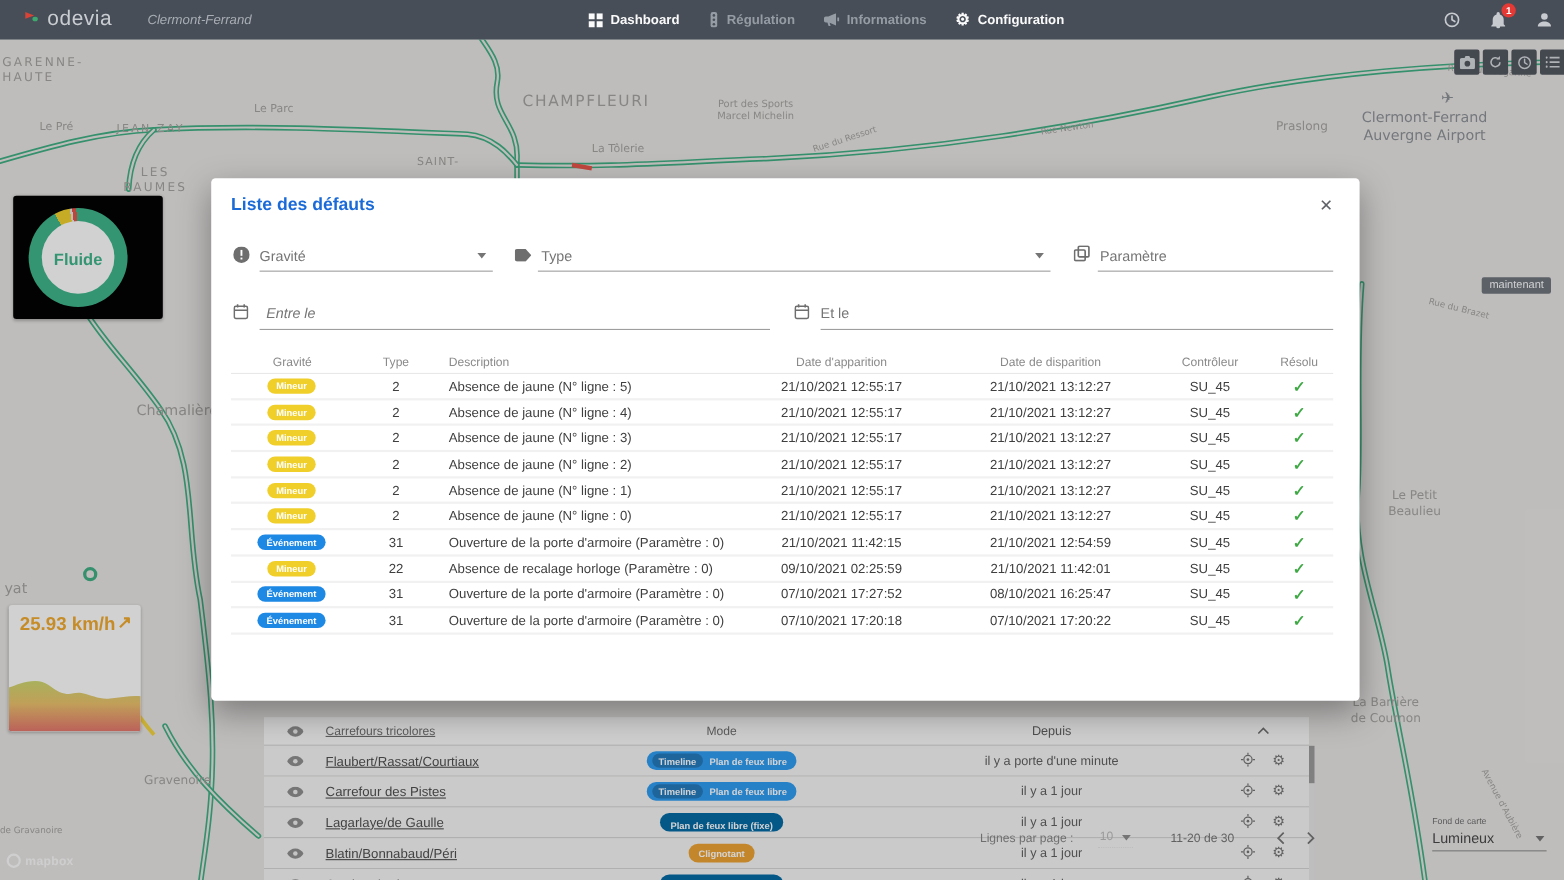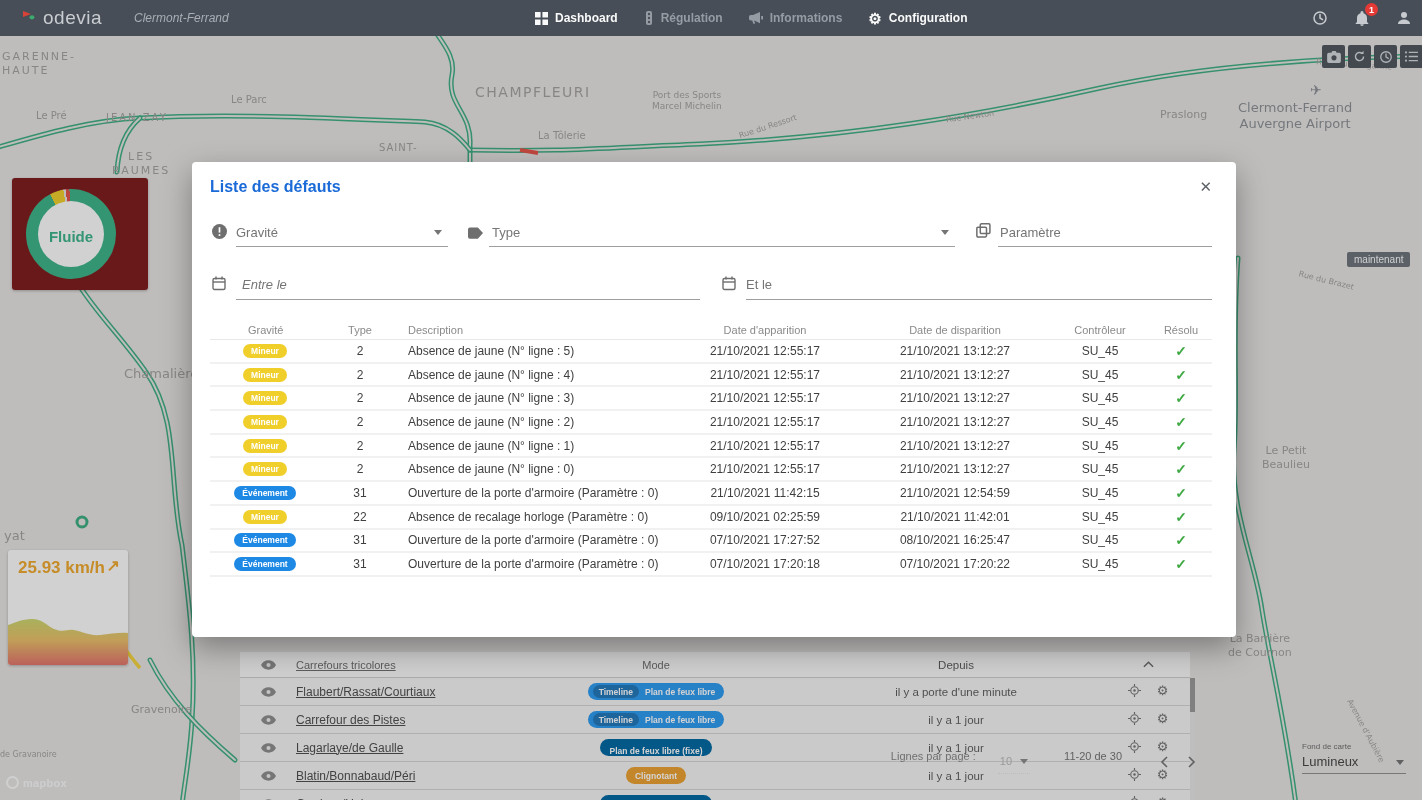--- a/index.html
+++ b/index.html
@@ -31,21 +31,21 @@
   .basemap { position:absolute; left:1302px; top:706px; width:104px; z-index:3; }
   .basemap .bm-label { font-size:8px; color:#6E6E6E; }
   .basemap .bm-value { font-size:13px; color:#474747; margin-top:3px; }
   .basemap .bm-line { margin-top:4px; height:1px; background:#8F8F8D; }
   .basemap .caret { position:absolute; right:2px; top:18px; }
   .mapbox-logo { position:absolute; left:6px; top:740px; display:flex; align-items:center; gap:4px; color:#FDFDFD; opacity:.85; font-size:11px; font-weight:bold; letter-spacing:.3px; z-index:3; }
   .mapbox-logo .mb-circle { width:13px; height:13px; border:2px solid #fff; border-radius:50%; display:flex; align-items:center; justify-content:center; font-size:7px; }
   .caret { width:0; height:0; border-left:4px solid transparent; border-right:4px solid transparent; border-top:5px solid #757575; }
 
   
-  .donut-card { position:absolute; left:12px; top:178px; width:136px; height:112px; background:#7f1d1d; border-radius:3px; box-shadow:0 1px 3px rgba(0,0,0,.25); z-index:4; }
+  .donut-card { position:absolute; left:12px; top:178px; width:136px; height:112px; background:#000000; border-radius:3px; box-shadow:0 1px 3px rgba(0,0,0,.25); z-index:4; }
   .donut { position:absolute; left:14px; top:11px; width:90px; height:90px; border-radius:50%;
            background:conic-gradient(from -28deg, #EFCF2B 0deg 18deg, #E7E5E2 18deg 21deg, #E25348 21deg 26deg, #3DB488 26deg 360deg); }
   .donut::after { content:""; position:absolute; left:12px; top:12px; width:66px; height:66px; border-radius:50%; background:#FDFDFD; }
   .donut-label { position:absolute; left:0; top:50px; width:118px; text-align:center; color:#3DB488; font-size:15px; font-weight:bold; z-index:1; }
   .speed-card { position:absolute; left:8px; top:550px; width:120px; height:115px; background:#FDFDFD; border-radius:3px; box-shadow:0 1px 3px rgba(0,0,0,.25); z-index:4; overflow:hidden; }
   .speed-value { position:absolute; left:10px; top:8px; color:#F0A92D; font-size:17px; font-weight:bold; }
   .speed-arrow { position:absolute; right:8px; top:6px; color:#F0A92D; font-size:16px; font-weight:bold; }
   .speed-chart { position:absolute; left:0; bottom:0; }
 
   
@@ -88,21 +88,21 @@
   .c-ctrl { width:100px; text-align:center; }
   .c-res { width:62px; display:flex; justify-content:center; }
   .hrow .c-grav, .hrow .c-desc { justify-content:flex-start; }
   .hrow .c-grav { padding-left:38px; }
   .badge { display:inline-block; min-width:44px; text-align:center; height:14px; line-height:14px; border-radius:7px; padding:0 8px; color:#fff; font-size:8.5px; font-weight:bold; }
   .badge.minor { background:#F0CF2B; }
   .badge.event { background:#1E88E5; }
   .check { color:#3FA945; font-size:14px; font-weight:bold; }
   .check::before { content:"\2713"; }
 
-  .m-pager { position:absolute; right:30px; top:588px; display:flex; gap:0; color:#6F6F6F; font-size:11px; }
+  .m-pager { position:absolute; right:30px; top:588px; display:flex; align-items:center; gap:0; color:#6F6F6F; font-size:11px; }
   .pp-label { margin-right:22px; }
   .pp-select { display:flex; align-items:center; gap:8px; color:#9A9A9A; border-bottom:1px dotted #BDBDBD; padding:2px 2px 3px; cursor:pointer; }
   .pp-range { margin:0 28px 0 34px; color:#616161; }
   .pg-btn { width:28px; height:24px; display:flex; align-items:center; justify-content:center; cursor:pointer; }
 </style>
 </head>
 <body>
 
 <div class="app">
 

